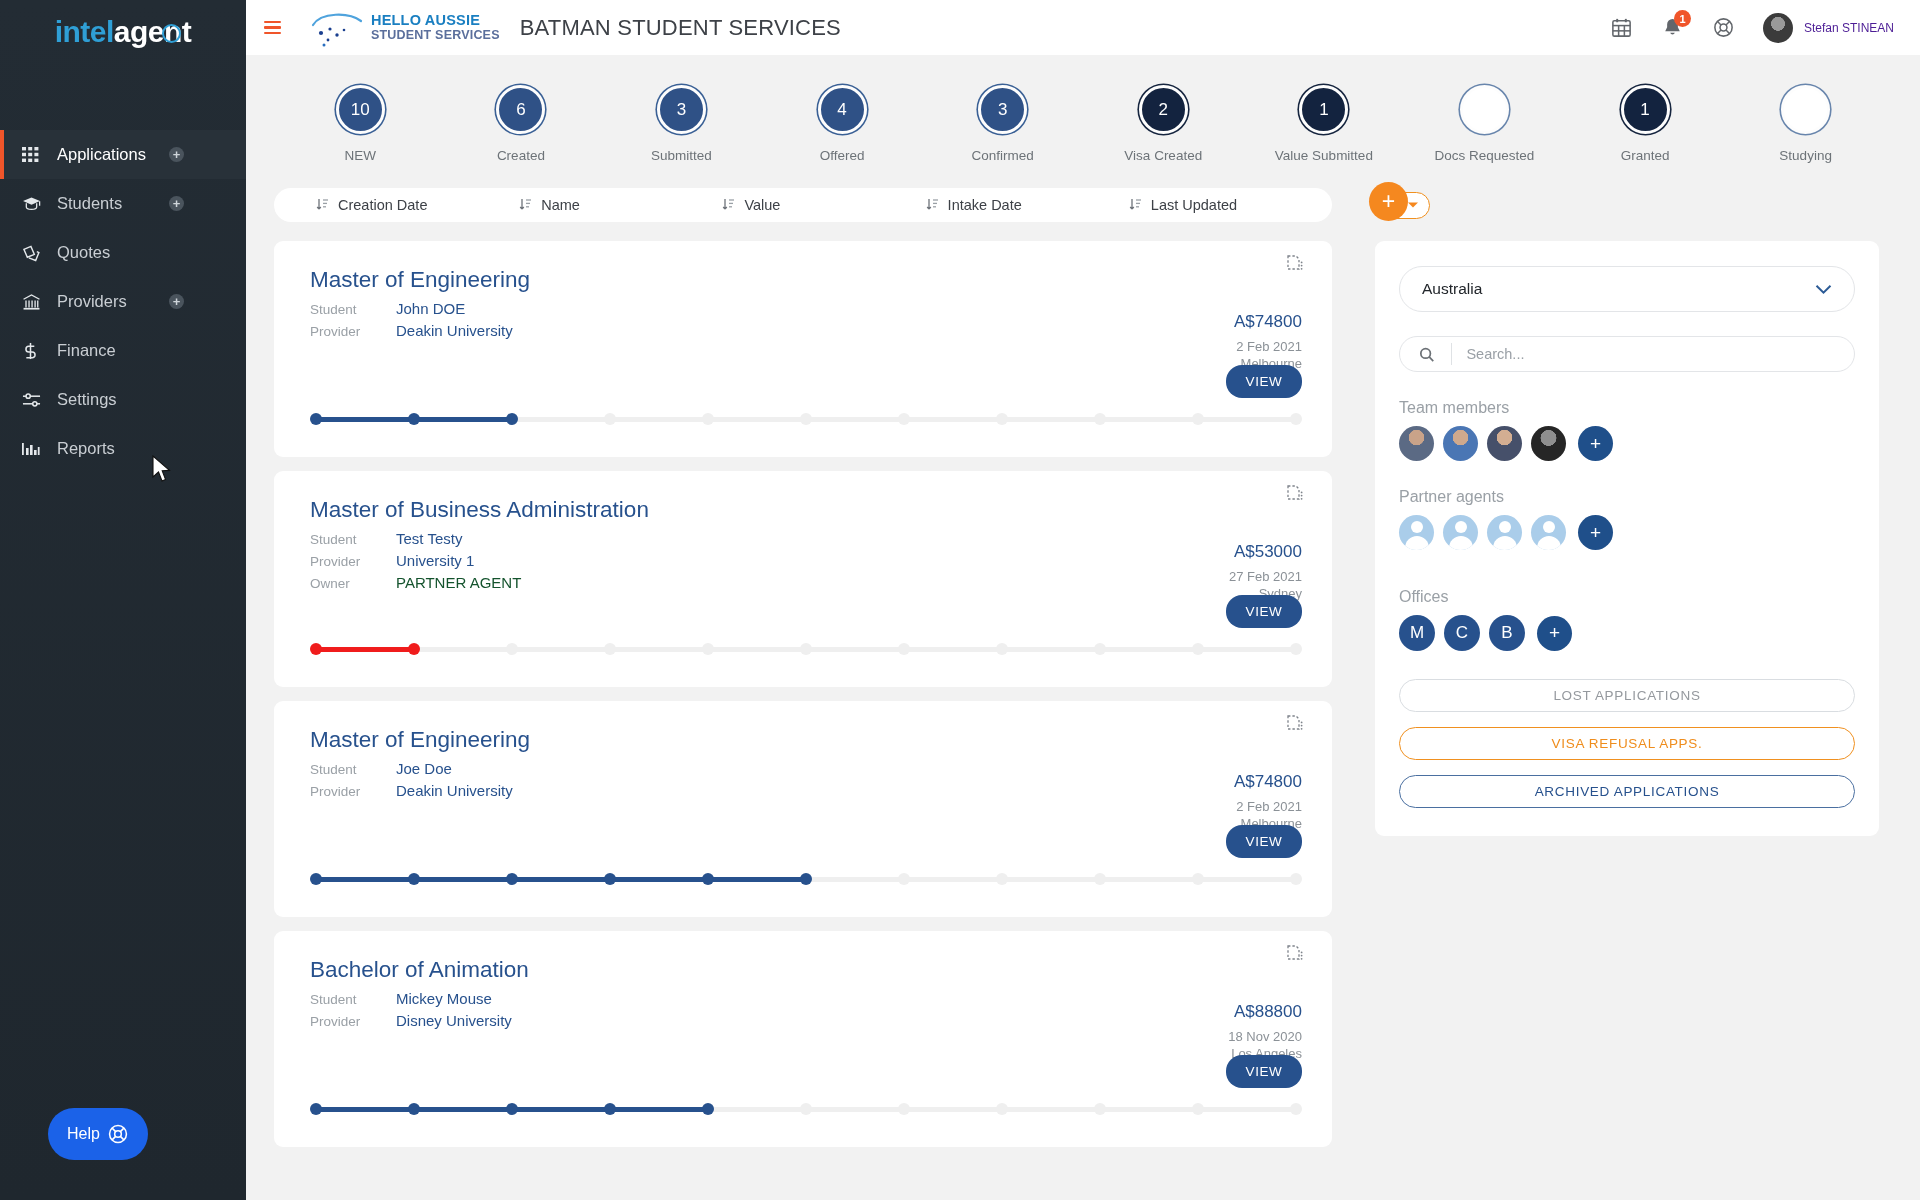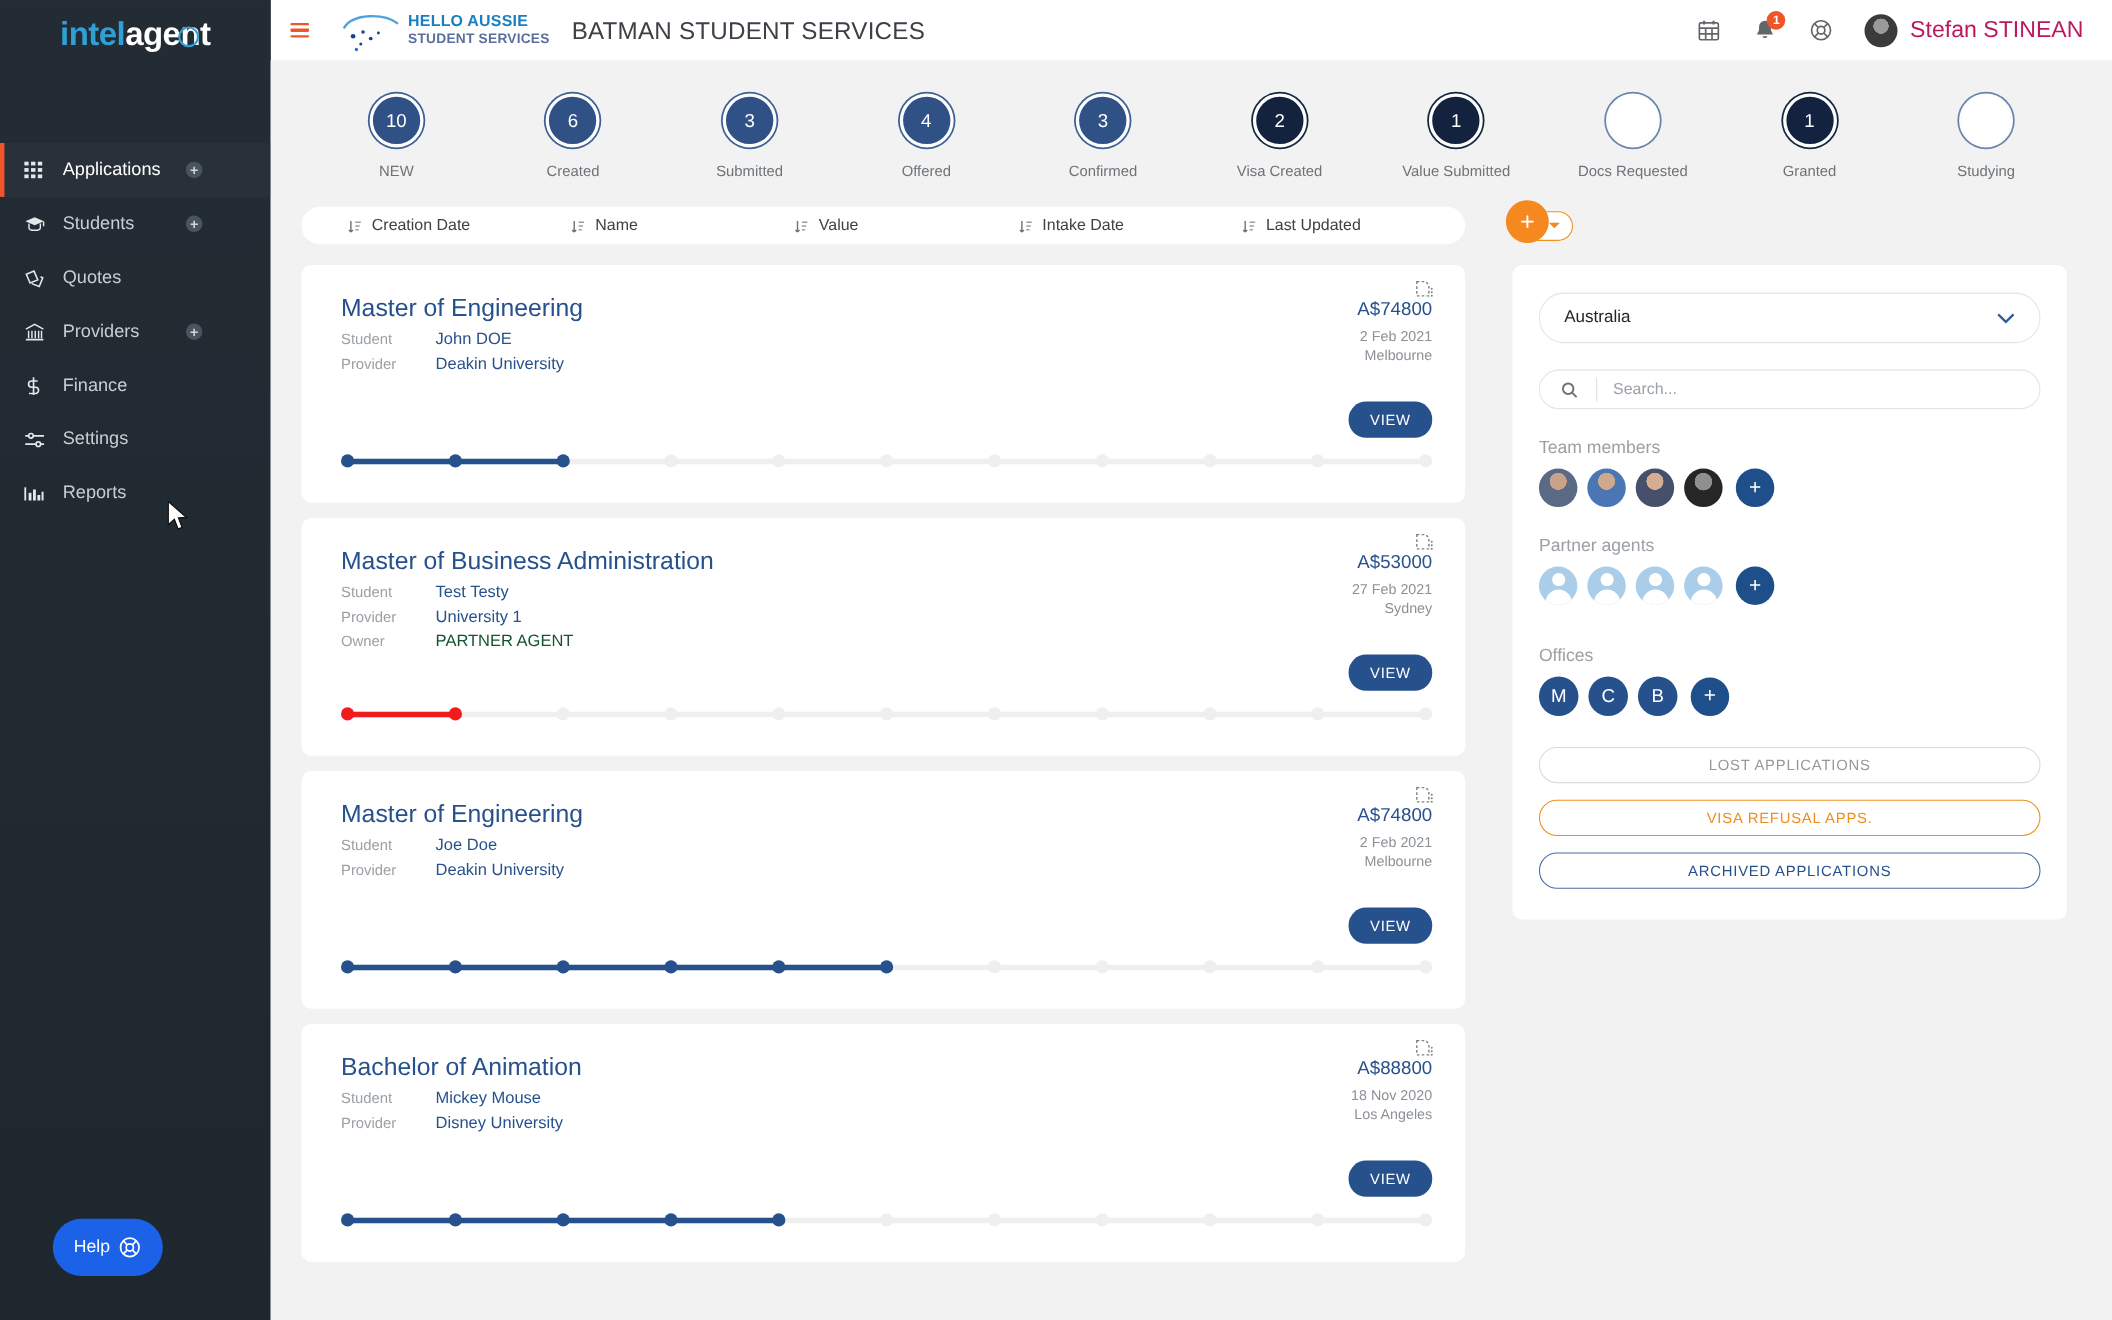--- a/index.html
+++ b/index.html
@@ -76,21 +76,21 @@
   .badge {
     position: absolute; top: -6px; right: -7px; width: 17px; height: 17px;
     border-radius: 50%; background: #f0552a; color: #fff; font-size: 11px;
     display: flex; align-items: center; justify-content: center; font-weight: bold;
   }
   .user-chip { display: flex; align-items: center; gap: 11px; cursor: pointer; }
   .avatar-img {
     width: 30px; height: 30px; border-radius: 50%;
     background: radial-gradient(circle at 50% 36%, #9a9a9a 0 28%, #3b3b3b 29% 100%);
   }
-  .user-name { font-size: 21px; color: #be185d; }
+  .user-name { font-size: 12px; color: #4c1d95; }
 
   .content { flex: 1; background: #f2f2f2; position: relative; overflow: hidden; }
 
   
   .pipeline { display: flex; padding: 30px 34px 0 34px; }
   .step { flex: 1; display: flex; flex-direction: column; align-items: center; cursor: pointer; }
   .bubble {
     width: 49px; height: 49px; border-radius: 50%;
     display: flex; align-items: center; justify-content: center;
     font-size: 17px; color: #fff; font-weight: 500;
@@ -100,21 +100,21 @@
   .bubble.dark { background: #13233f; box-shadow: 0 0 0 1.6px #16253f; }
   .bubble.empty { background: #ffffff; box-shadow: 0 0 0 1.6px #6885ac; }
   .step-label { margin-top: 14px; font-size: 13.5px; color: #6d7378; white-space: nowrap; }
 
   
   .sortbar-row { display: flex; padding: 25px 0 0 0; }
   .sortbar {
     margin-left: 28px; width: 1058px; height: 34px; background: #fff;
     border-radius: 17px; display: flex; align-items: center; padding-left: 42px;
   }
-  .sort-cell { display: flex; align-items: flex-end; gap: 9px; cursor: pointer; width: 212px; }
+  .sort-cell { display: flex; align-items: flex-start; gap: 9px; cursor: pointer; width: 212px; }
   .sort-cell span { font-size: 14.5px; color: #3d4147; white-space: nowrap; }
   .addbtn-wrap { margin-left: 41px; position: relative; display: flex; align-items: center; }
   .addbtn-pill {
     width: 57px; height: 27px; border-radius: 14px; border: 1.6px solid #f0901f;
     background: #fff; display: flex; align-items: center; justify-content: flex-end;
     padding-right: 10px;
   }
   .addbtn-circle {
     position: absolute; left: -4px; top: -6px; width: 39px; height: 39px;
     border-radius: 50%; background: #f5881f; color: #fff;
@@ -128,21 +128,21 @@
   .card {
     background: #fff; border-radius: 9px; margin-bottom: 14px;
     position: relative; padding: 26px 30px 22px 36px; height: 216px;
   }
   .card-title { font-size: 22.5px; color: #27518d; margin-bottom: 7px; font-weight: normal; }
   .kv { display: flex; align-items: baseline; margin-top: 5px; }
   .kv .k { width: 86px; font-size: 13.5px; color: #9aa0a6; }
   .kv .v { font-size: 15px; color: #27518d; }
   .kv .v.plain { color: #14532d; }
   .card-right { position: absolute; right: 30px; top: 30px; text-align: right; }
-  .price { font-size: 17px; color: #27518d; }
+  .price { font-size: 17px; color: #27518d; margin-top: 41px; }
   .meta { font-size: 13px; color: #8b9197; margin-top: 7px; }
   .meta2 { font-size: 13px; color: #8b9197; margin-top: 2px; }
   .copy-ico { position: absolute; right: 27px; top: 14px; cursor: pointer; }
   .view-btn {
     position: absolute; right: 30px; top: 124px; width: 76px; height: 33px;
     border-radius: 16px; background: #27518d; color: #fff;
     font-size: 13.5px; letter-spacing: .6px;
     display: flex; align-items: center; justify-content: center; cursor: pointer;
   }
   .track { position: absolute; left: 36px; right: 30px; bottom: 32px; height: 12px; }

